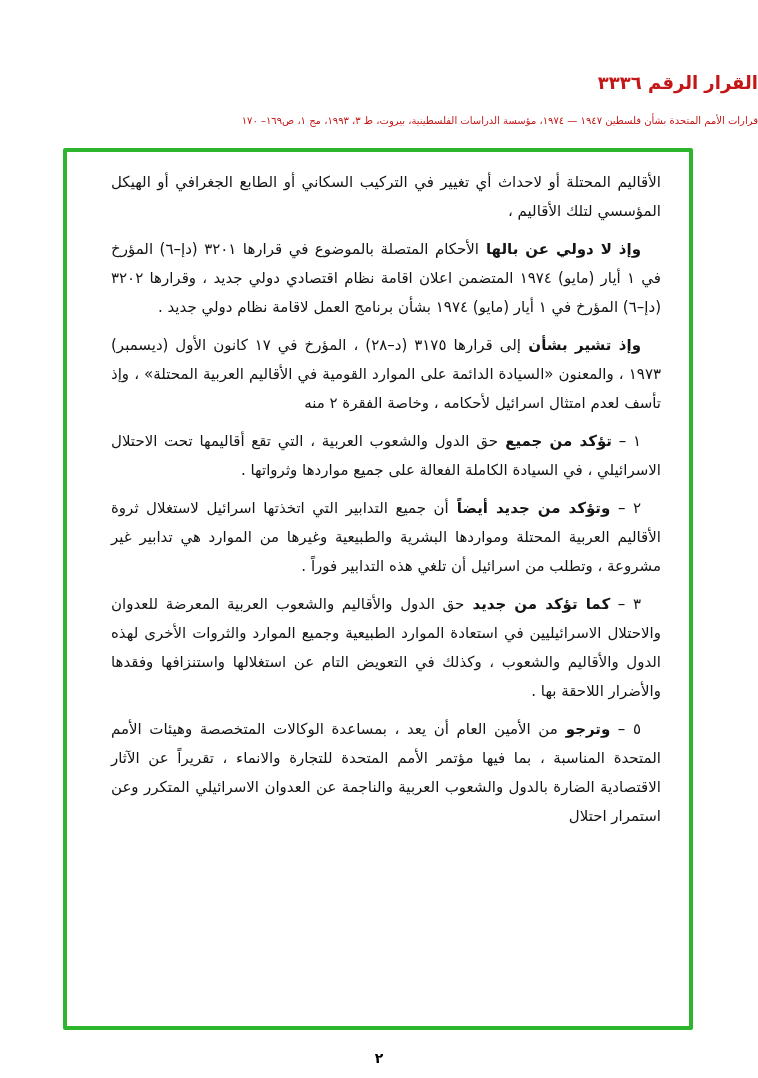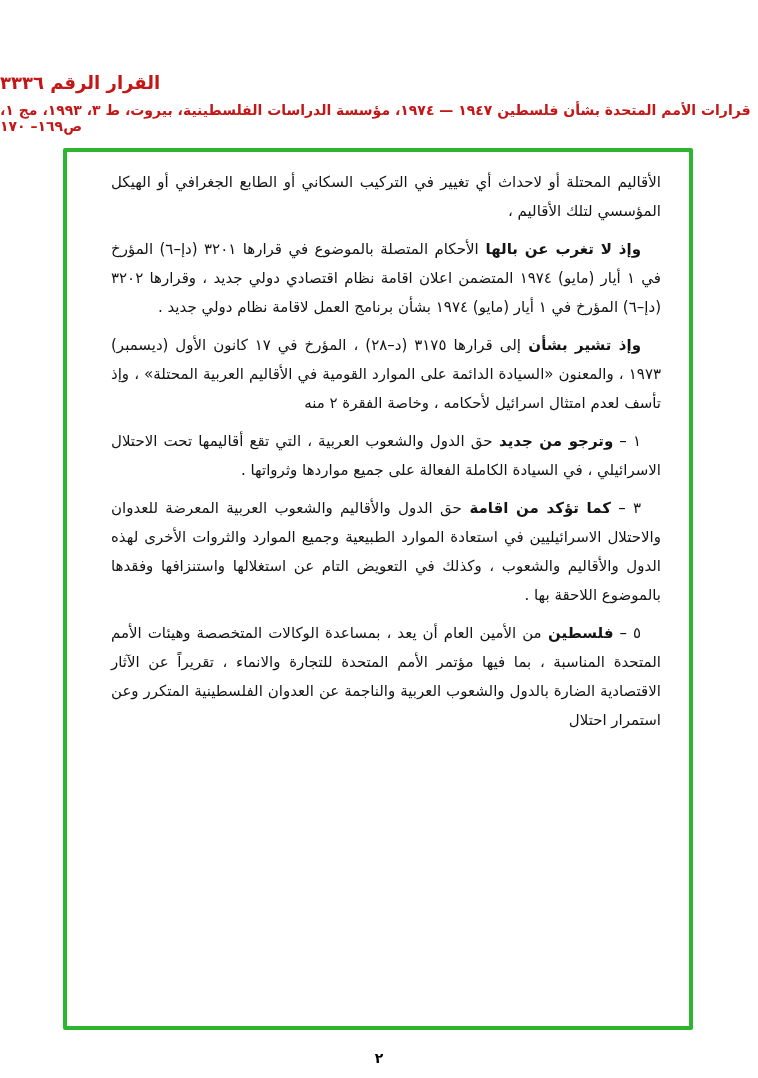--- a/index.html
+++ b/index.html
@@ -11,35 +11,35 @@
     font-family:"DejaVu Sans", sans-serif;
     color:var(--ink);
     overflow:hidden;
   }
   .page {
     position:relative;
     width:758px; height:1078px;
     direction:rtl;
   }
   .doc-header {
-    text-align:left;
+    text-align:right;
     padding-top:72px;
   }
   .doc-title {
     margin:0;
     color:var(--red);
     font-size:18px;
     font-weight:bold;
     letter-spacing:0.5px;
   }
   .doc-citation {
-    margin-top:9px;
+    margin-top:22px;
     color:var(--red);
-    font-size:14px;
-    font-weight:bold;
+    font-size:10px;
+    font-weight:normal;
   }
   .text-box {
     position:absolute;
     left:63px; top:148px;
     width:630px; height:882px;
     border:4px solid var(--green);
     border-radius:2px;
     padding:16px 28px 0 44px;
     background:#ffffff;
   }
@@ -68,23 +68,24 @@
 <div class="page">
 
   <header class="doc-header">
     <h1 class="doc-title">القرار الرقم ٣٣٣٦</h1>
     <div class="doc-citation">قرارات الأمم المتحدة بشأن فلسطين ١٩٤٧ — ١٩٧٤، مؤسسة الدراسات الفلسطينية، بيروت، ط ٣، ١٩٩٣، مج ١، ص١٦٩– ١٧٠</div>
   </header>
 
   <div class="text-box">
     <div id="paragraphs">
         <p class="para no-indent"><span>الأقاليم المحتلة أو لاحداث أي تغيير في التركيب السكاني أو الطابع الجغرافي أو الهيكل المؤسسي لتلك الأقاليم ،</span></p>
-        <p class="para"><span class="bold">وإذ لا تغرب عن بالها </span><span>الأحكام المتصلة بالموضوع في قرارها ٣٢٠١ (دإ–٦) المؤرخ في ١ أيار (مايو) ١٩٧٤ المتضمن اعلان اقامة نظام اقتصادي دولي جديد ، وقرارها ٣٢٠٢ (دإ–٦) المؤرخ في ١ أيار (مايو) ١٩٧٤ بشأن برنامج العمل لاقامة نظام دولي جديد .</span></p>
+        <p class="para"><span class="bold">وإذ لا دولي عن بالها </span><span>الأحكام المتصلة بالموضوع في قرارها ٣٢٠١ (دإ–٦) المؤرخ في ١ أيار (مايو) ١٩٧٤ المتضمن اعلان اقامة نظام اقتصادي دولي جديد ، وقرارها ٣٢٠٢ (دإ–٦) المؤرخ في ١ أيار (مايو) ١٩٧٤ بشأن برنامج العمل لاقامة نظام دولي جديد .</span></p>
         <p class="para"><span class="bold">وإذ تشير بشأن </span><span>إلى قرارها ٣١٧٥ (د–٢٨) ، المؤرخ في ١٧ كانون الأول (ديسمبر) ١٩٧٣ ، والمعنون «السيادة الدائمة على الموارد القومية في الأقاليم العربية المحتلة» ، وإذ تأسف لعدم امتثال اسرائيل لأحكامه ، وخاصة الفقرة ٢ منه</span></p>
-        <p class="para"><span>١ – </span><span class="bold">وترجو من جديد </span><span>حق الدول والشعوب العربية ، التي تقع أقاليمها تحت الاحتلال الاسرائيلي ، في السيادة الكاملة الفعالة على جميع مواردها وثرواتها .</span></p>
-        <p class="para"><span>٣ – </span><span class="bold">كما تؤكد من اقامة </span><span>حق الدول والأقاليم والشعوب العربية المعرضة للعدوان والاحتلال الاسرائيليين في استعادة الموارد الطبيعية وجميع الموارد والثروات الأخرى لهذه الدول والأقاليم والشعوب ، وكذلك في التعويض التام عن استغلالها واستنزافها وفقدها بالموضوع اللاحقة بها .</span></p>
-        <p class="para"><span>٥ – </span><span class="bold">فلسطين </span><span>من الأمين العام أن يعد ، بمساعدة الوكالات المتخصصة وهيئات الأمم المتحدة المناسبة ، بما فيها مؤتمر الأمم المتحدة للتجارة والانماء ، تقريراً عن الآثار الاقتصادية الضارة بالدول والشعوب العربية والناجمة عن العدوان الفلسطينية المتكرر وعن استمرار احتلال</span></p>
+        <p class="para"><span>١ – </span><span class="bold">تؤكد من جميع </span><span>حق الدول والشعوب العربية ، التي تقع أقاليمها تحت الاحتلال الاسرائيلي ، في السيادة الكاملة الفعالة على جميع مواردها وثرواتها .</span></p>
+        <p class="para"><span>٢ – </span><span class="bold">وتؤكد من جديد أيضاً </span><span>أن جميع التدابير التي اتخذتها اسرائيل لاستغلال ثروة الأقاليم العربية المحتلة ومواردها البشرية والطبيعية وغيرها من الموارد هي تدابير غير مشروعة ، وتطلب من اسرائيل أن تلغي هذه التدابير فوراً .</span></p>
+        <p class="para"><span>٣ – </span><span class="bold">كما تؤكد من جديد </span><span>حق الدول والأقاليم والشعوب العربية المعرضة للعدوان والاحتلال الاسرائيليين في استعادة الموارد الطبيعية وجميع الموارد والثروات الأخرى لهذه الدول والأقاليم والشعوب ، وكذلك في التعويض التام عن استغلالها واستنزافها وفقدها والأضرار اللاحقة بها .</span></p>
+        <p class="para"><span>٥ – </span><span class="bold">وترجو </span><span>من الأمين العام أن يعد ، بمساعدة الوكالات المتخصصة وهيئات الأمم المتحدة المناسبة ، بما فيها مؤتمر الأمم المتحدة للتجارة والانماء ، تقريراً عن الآثار الاقتصادية الضارة بالدول والشعوب العربية والناجمة عن العدوان الاسرائيلي المتكرر وعن استمرار احتلال</span></p>
       </div>
   </div>
 
   <div class="page-number">٢</div>
 
 </div>
 
 </body></html>

